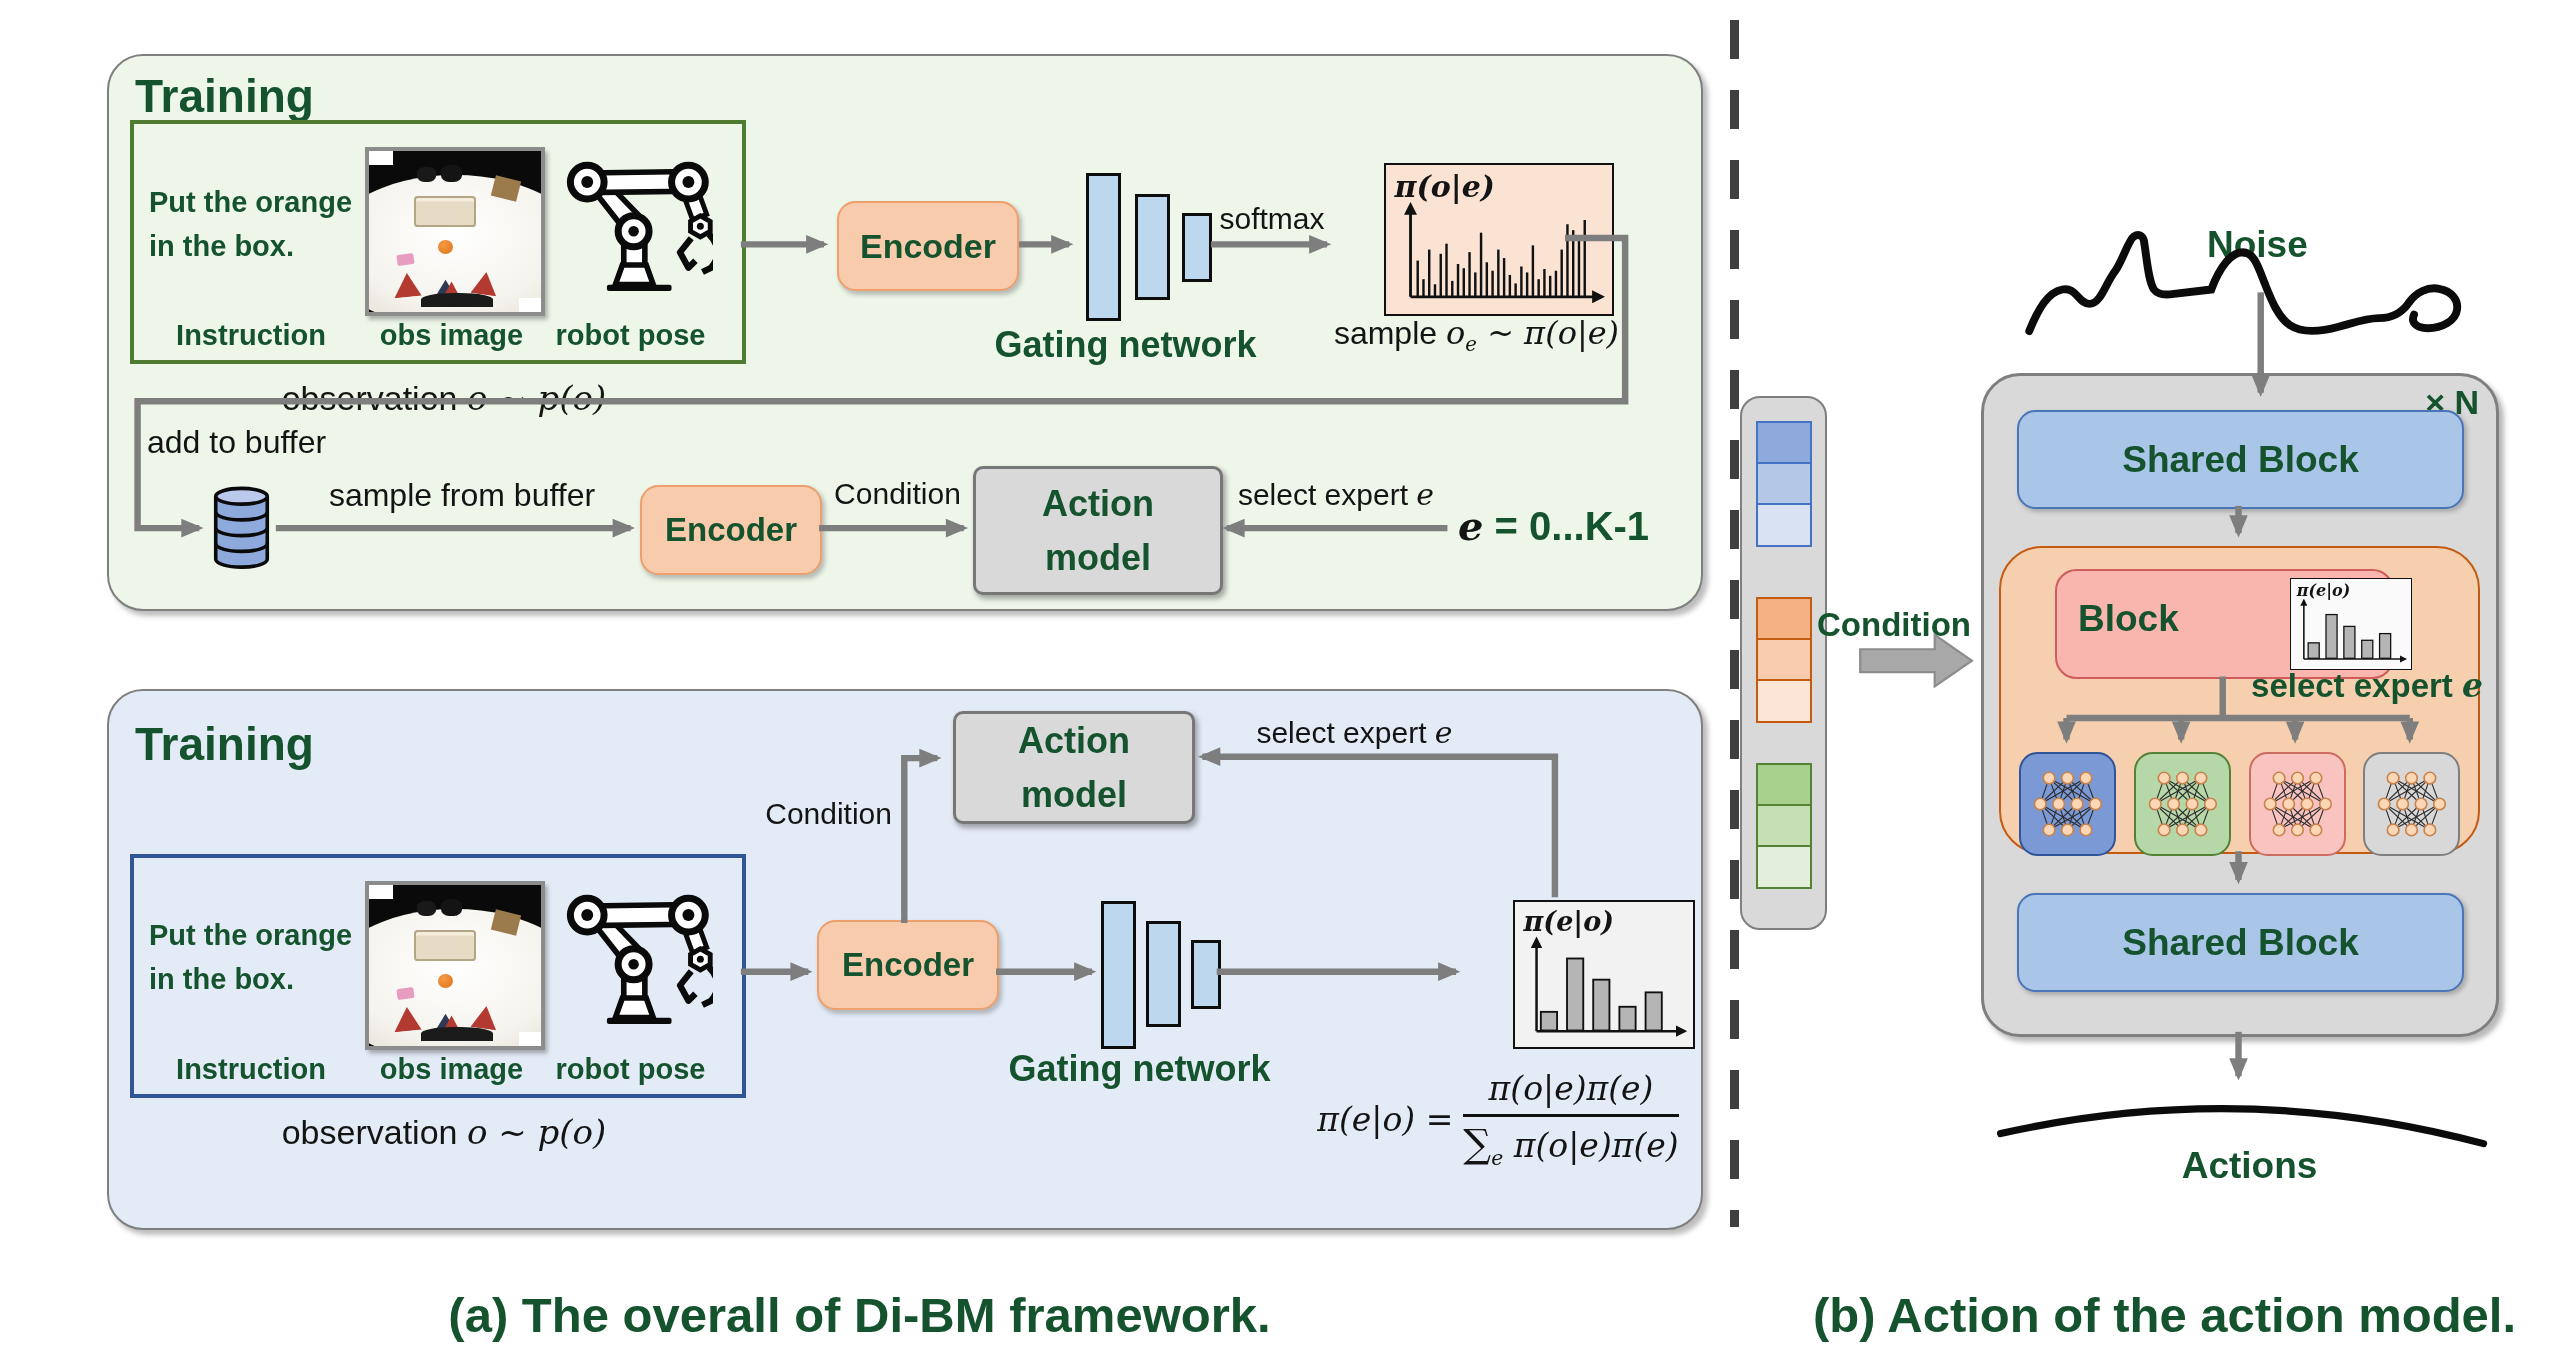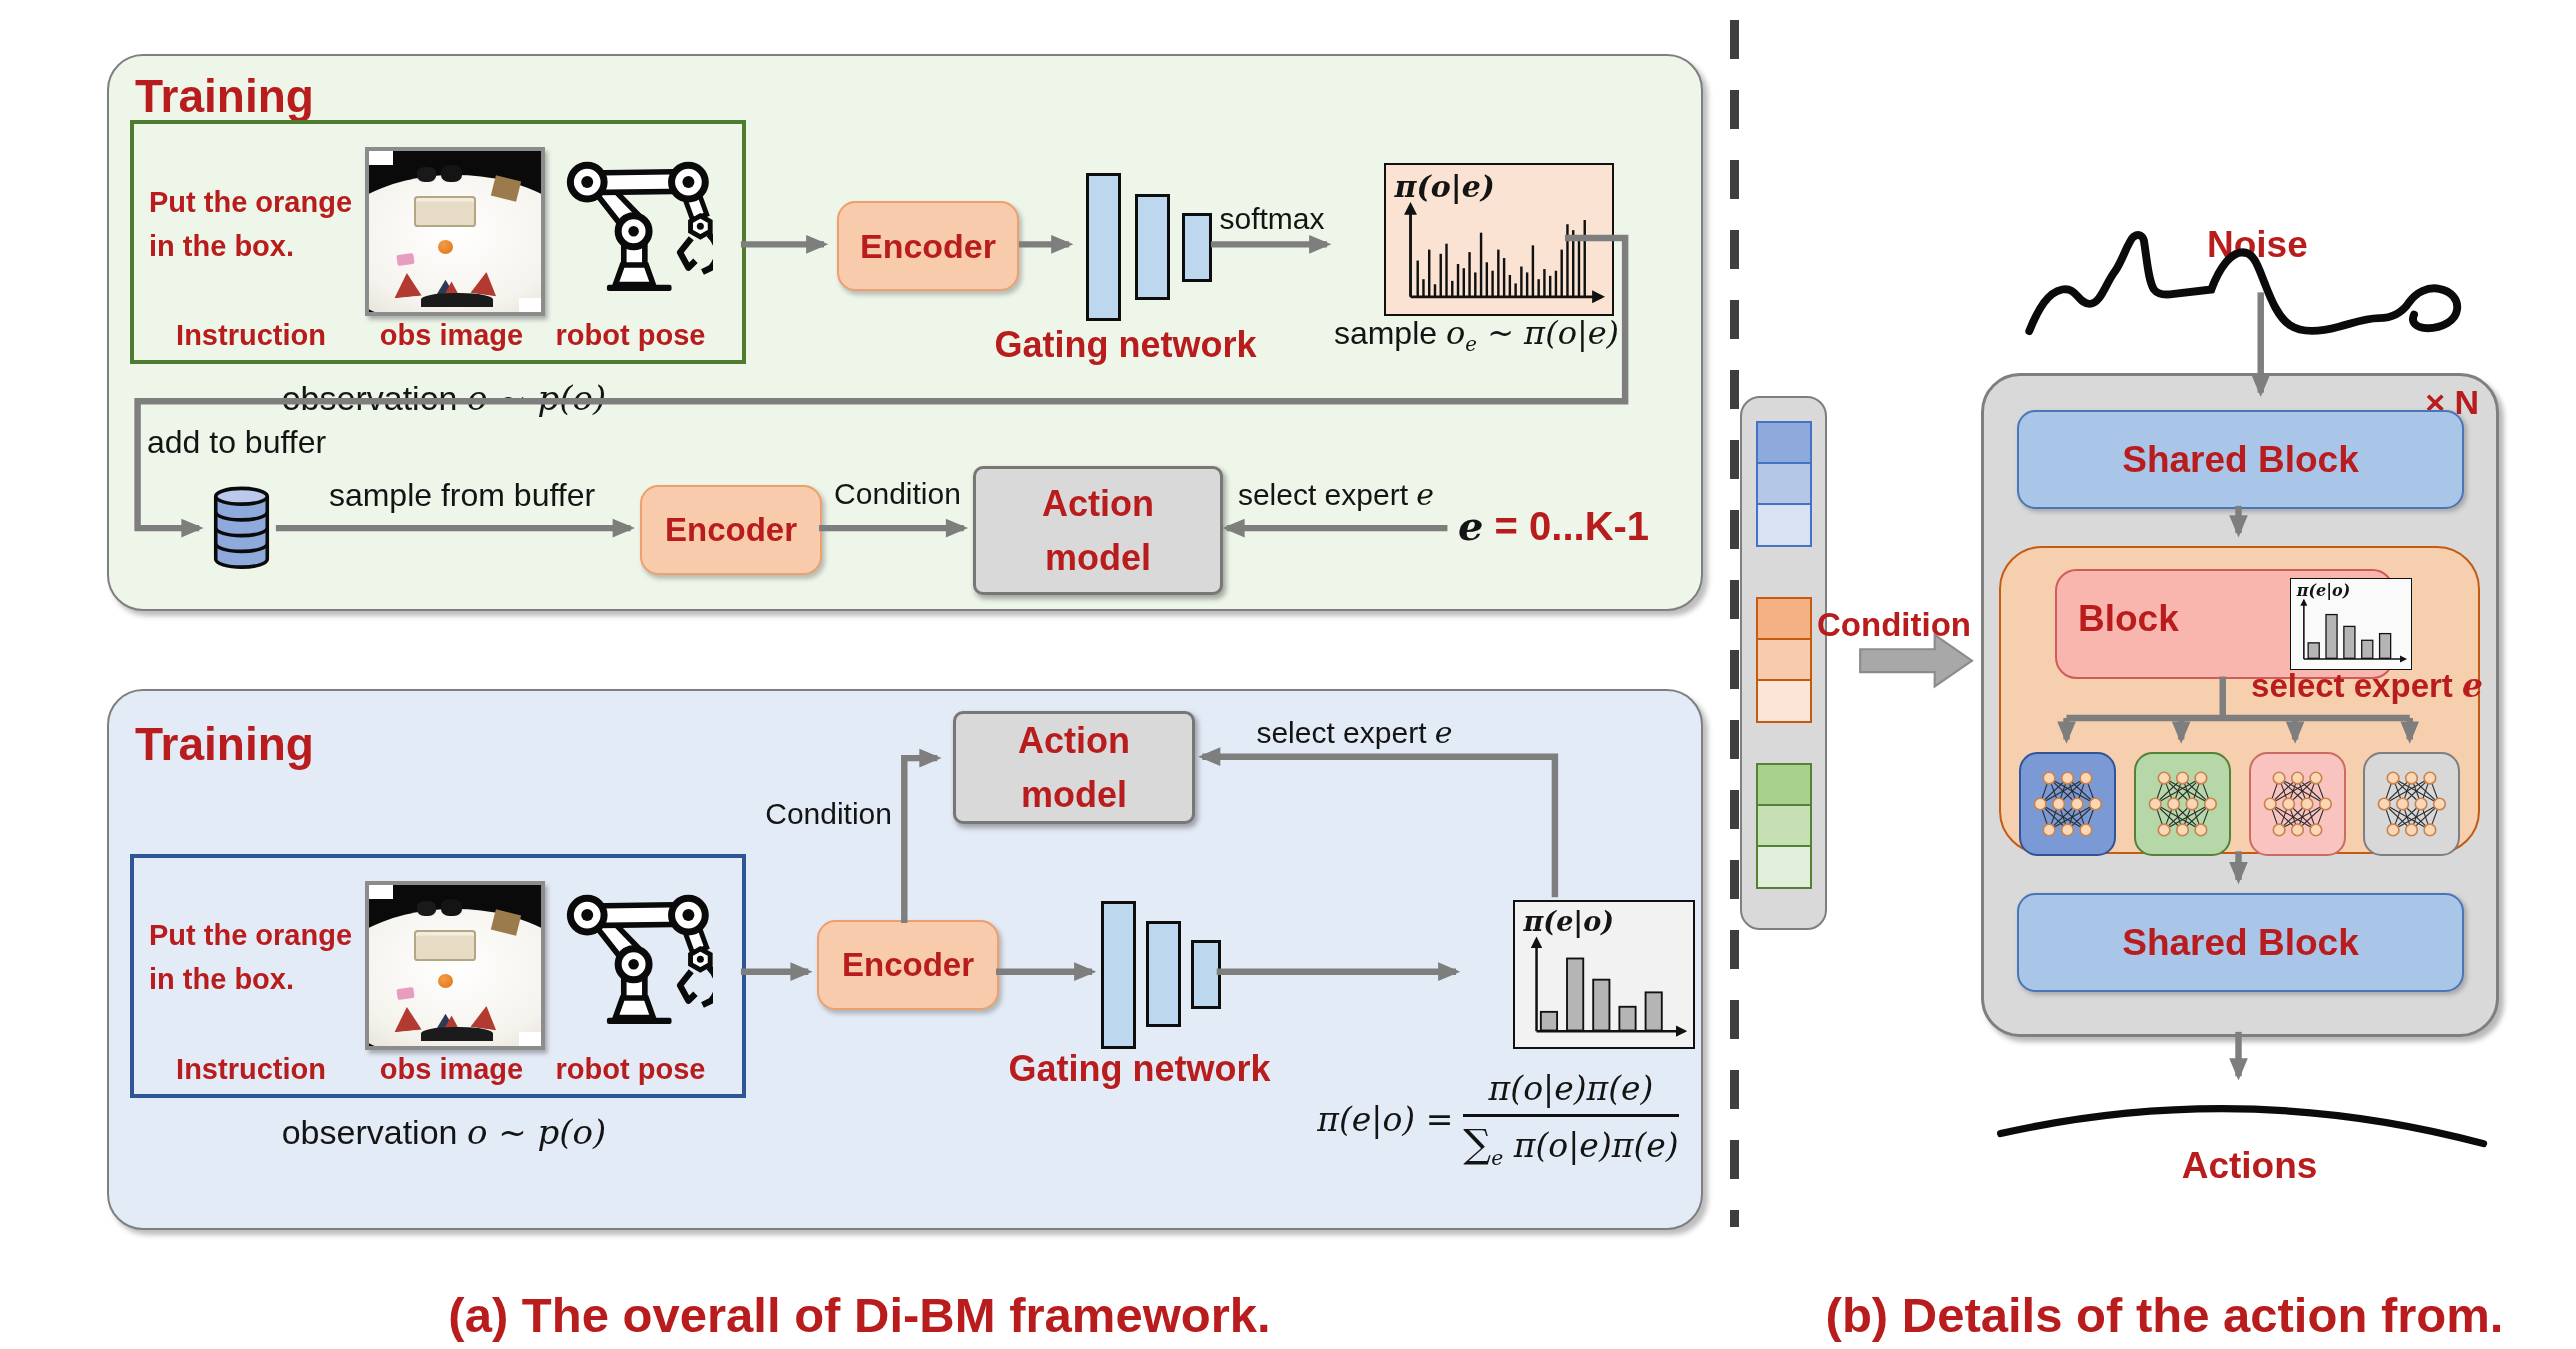--- a/index.html
+++ b/index.html
@@ -1,20 +1,20 @@
 <!DOCTYPE html>
 <html style="font-size:11.5px"><head>
 <meta charset="utf-8">
 <style>
   html,body{margin:0;padding:0;background:#ffffff;}
   #canvas{position:relative;width:2576px;height:1350px;background:#ffffff;overflow:hidden;
           font-family:"Liberation Sans", sans-serif;color:#141414;}
   .abs{position:absolute;}
   .panel{border:2.9px solid #7f7f7f;border-radius:36px;box-shadow:4.3px 5px 5.7px rgba(110,110,110,.45);}
-  .lbl{font-weight:bold;color:#b91c1c;}
+  .lbl{font-weight:bold;color:#14532d;}
   .math{font-family:"DejaVu Serif", serif;font-style:italic;}
   .mathb{font-family:"DejaVu Serif", serif;font-style:italic;font-weight:bold;}
   .center{text-align:center;}
   .encoder{background:#f8cbad;border:2.9px solid #eda06d;border-radius:18.6px;
            box-shadow:2.9px 3.6px 4.3px rgba(120,120,120,.45);display:flex;align-items:center;justify-content:center;}
   .gatebar{background:#bdd7ee;border:3.6px solid #0d0d0d;}
   .actionbox{background:#d9d9d9;border:3.6px solid #777;border-radius:10px;
              box-shadow:2.9px 3.6px 5px rgba(90,90,90,.5);display:flex;flex-direction:column;
              align-items:center;justify-content:center;line-height:1.5;}
   .histbox{border:2.9px solid #111;margin-left:46px;}
@@ -318,21 +318,21 @@
   </div>
 
   <div id="experts"></div>
 
   <div class="abs sharedblock" style="left:2017px;top:893px;width:443px;height:95px;">
     <span class="lbl" style="font-size:37px;">Shared Block</span>
   </div>
 
   <div class="abs lbl center" style="left:2142px;top:1145px;width:215px;font-size:37px;">Actions</div>
 
-  <div class="abs lbl center" style="left:1763px;top:1287px;width:803px;font-size:49px;">(b) Details of the action from.</div>
+  <div class="abs lbl center" style="left:1763px;top:1287px;width:803px;font-size:49px;">(b) Action of the action model.</div>
 
   <svg class="abs" style="left:0;top:0;pointer-events:none;" width="2576" height="1350" viewBox="0 0 3595 1884">
     <defs>
       <marker id="ag" markerUnits="userSpaceOnUse" markerWidth="36" markerHeight="32" refX="27" refY="15" orient="auto">
         <path d="M2,2 L33,15 L2,28 z" fill="#7e7e7e"></path>
       </marker>
     </defs>
     <g stroke="#7e7e7e" stroke-width="9" fill="none">
       <path d="M1034,341 H1150" marker-end="url(#ag)"></path>
       <path d="M1422,341 H1492" marker-end="url(#ag)"></path>

